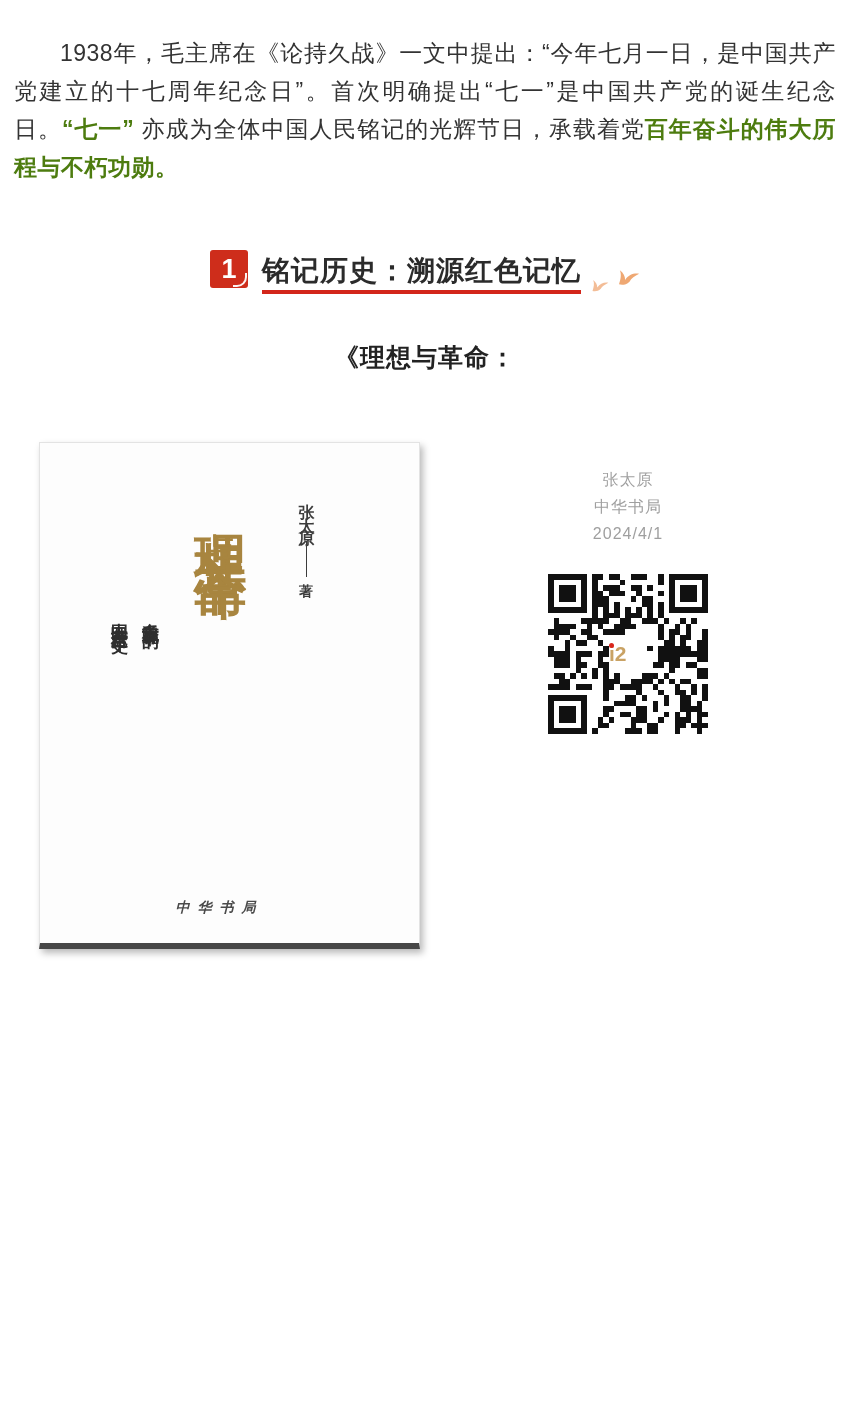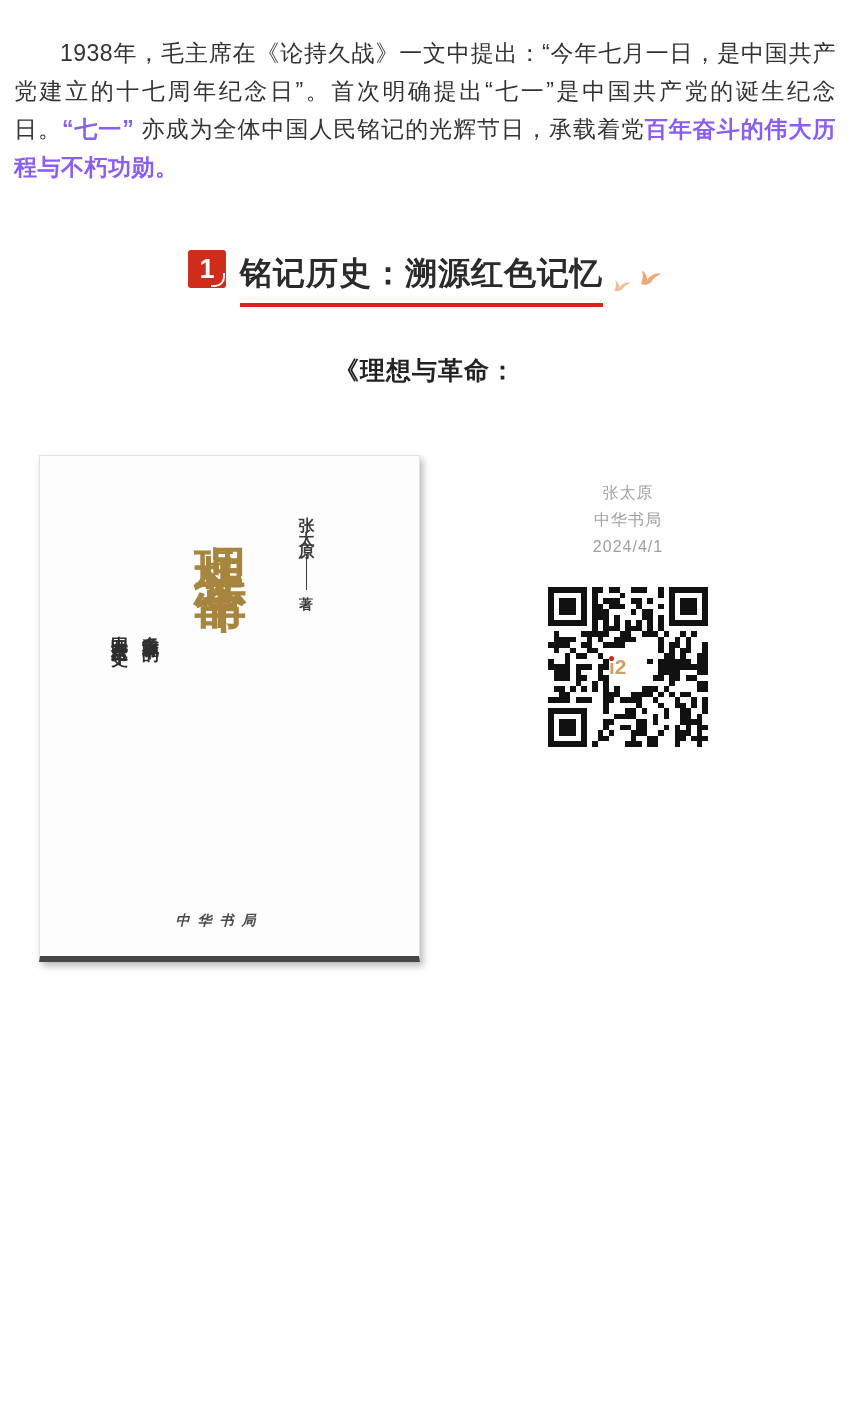--- a/index.html
+++ b/index.html
@@ -10,21 +10,21 @@
     color:#333333;
   }
   .content { padding: 34px 14px 0 14px; }
 
   
   p.body {
     font-size: 23px; line-height: 38px; letter-spacing: .5px;
     text-align: justify; text-indent: 2em; color:#333333;
   }
   p.body + p.body { margin-top: 18px; }
-  .accent { color:#8b5cf6; font-weight:700; }
+  .accent { color:#4d7c0f; font-weight:700; }
 
   
   .section-header {
     margin-top: 64px;
     display:flex; align-items:flex-start; justify-content:center;
   }
   .badge {
     width:38px; height:38px; background:#ce2d1b; border-radius:3px;
     color:#ffffff; font-size:27px; font-weight:700;
     display:flex; align-items:center; justify-content:center;
@@ -32,23 +32,23 @@
   }
   .badge::after {
     content:""; position:absolute; right:1px; bottom:1px;
     width:12px; height:12px;
     border-right:2px solid rgba(255,255,255,.95);
     border-bottom:2px solid rgba(255,255,255,.95);
     border-radius:0 0 10px 0;
   }
   .section-title {
     margin-left:14px; margin-top:2px;
-    font-size:32px; font-weight:700; color:#2b2b2b;
+    font-size:28px; font-weight:700; color:#2b2b2b;
     letter-spacing:1px;
-    padding-bottom:7px; border-bottom:4px solid #d3261a;
+    border-bottom:4px solid #d3261a;
   }
   .doves { margin-left:6px; margin-top:14px; display:flex; align-items:flex-end; }
   .doves svg { display:block; }
 
   
   .book-heading {
     margin-top: 43px; text-align:center;
     font-size:25px; font-weight:700; line-height:40px; color:#222222;
     letter-spacing:1px;
   }

